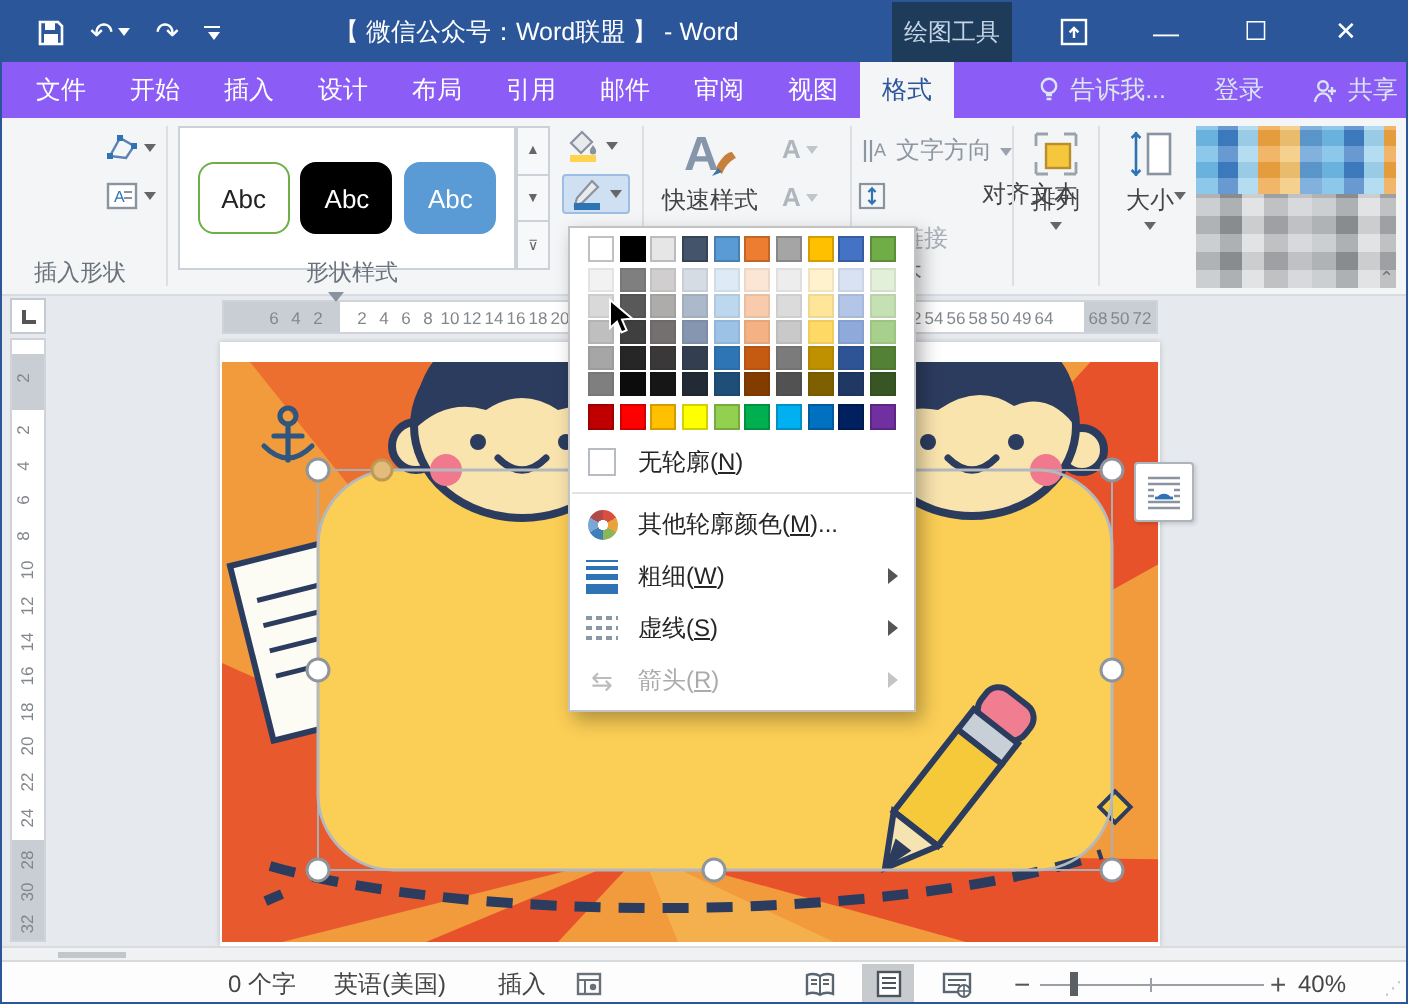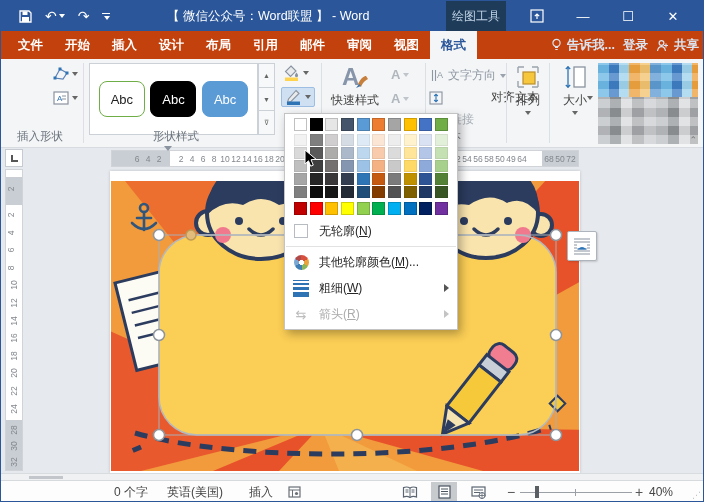--- a/index.html
+++ b/index.html
@@ -13,25 +13,25 @@
   .qbtn svg{display:block;}
   .uglyph{font-size:14px;line-height:1;}
   .tinycaret{width:0;height:0;border-left:3px solid transparent;border-right:3px solid transparent;border-top:4px solid #fff;margin-left:2px;}
   .qatmore{display:flex;flex-direction:column;align-items:center;}
   .qatmore .bar{width:8px;height:1px;background:#fff;margin-bottom:2px;}
   .title{position:absolute;left:166px;top:0;height:30px;display:flex;align-items:center;font-size:12.5px;white-space:nowrap;}
   .ctxtab{position:absolute;left:445px;top:0;width:60px;height:30px;background:#1e3c5a;color:#c3d4e6;display:flex;align-items:center;justify-content:center;font-size:12px;}
   .wbtn{position:absolute;top:0;width:34px;height:30px;display:flex;align-items:center;justify-content:center;color:#fff;font-size:13px;cursor:pointer;}
 
   
-  .tabsrow{position:relative;height:28px;background:#c2410c;color:#fff;font-size:12.5px;font-weight:bold;}
+  .tabsrow{position:relative;height:28px;background:#8b5cf6;color:#fff;font-size:12.5px;}
   .tabstrip{position:absolute;left:6px;top:0;height:28px;display:flex;}
   .tab{padding:0 11px;height:28px;display:flex;align-items:center;cursor:pointer;white-space:nowrap;}
   .tab.active{background:#f4f5f6;color:#2b579a;}
-  .tabsrow .right{position:absolute;right:4px;top:0;height:28px;display:flex;align-items:center;gap:8px;color:#dbe5f1;}
+  .tabsrow .right{position:absolute;right:4px;top:0;height:28px;display:flex;align-items:center;gap:24px;color:#dbe5f1;}
   .trbtn{display:flex;align-items:center;gap:5px;cursor:pointer;white-space:nowrap;}
 
   
   .ribbon{position:relative;height:89px;background:#f4f5f6;border-bottom:1px solid #d8dce1;font-size:12px;color:#444;}
   .vsep{position:absolute;top:4px;bottom:4px;width:1px;background:#dcdfe4;}
   .grouplabel{position:absolute;bottom:3px;font-size:11.5px;color:#6a737d;white-space:nowrap;}
   .bigbtn{position:absolute;display:flex;flex-direction:column;align-items:center;gap:2px;cursor:pointer;color:#444;}
   .bigbtn .cap{font-size:12px;white-space:nowrap;}
   .caret{width:0;height:0;border-left:3.5px solid transparent;border-right:3.5px solid transparent;border-top:4px solid #666;}
   .smallbtn{position:absolute;display:flex;align-items:center;gap:3px;cursor:pointer;}
@@ -635,20 +635,31 @@
         <span class="ic-weight">
             <i style="height:1px"></i>
             <i style="height:2px"></i>
             <i style="height:3px"></i>
             <i style="height:5px"></i>
           </span>
       </span>
       <span class="mil"><span>粗细(</span><u>W</u><span>)</span></span>
       <span class="subarrow"></span>
     </div>
+    <div class="mi">
+      <span class="mic">
+        <span class="ic-dash">
+            <i></i>
+            <i></i>
+            <i></i>
+          </span>
+      </span>
+      <span class="mil"><span>虚线(</span><u>S</u><span>)</span></span>
+      <span class="subarrow"></span>
+    </div>
     <div class="mi disabled">
       <span class="mic ic-arrows">⇆</span>
       <span class="mil"><span>箭头(</span><u>R</u><span>)</span></span>
       <span class="subarrow dis"></span>
     </div>
   </div>
 
 </div>
 
 </body></html>

